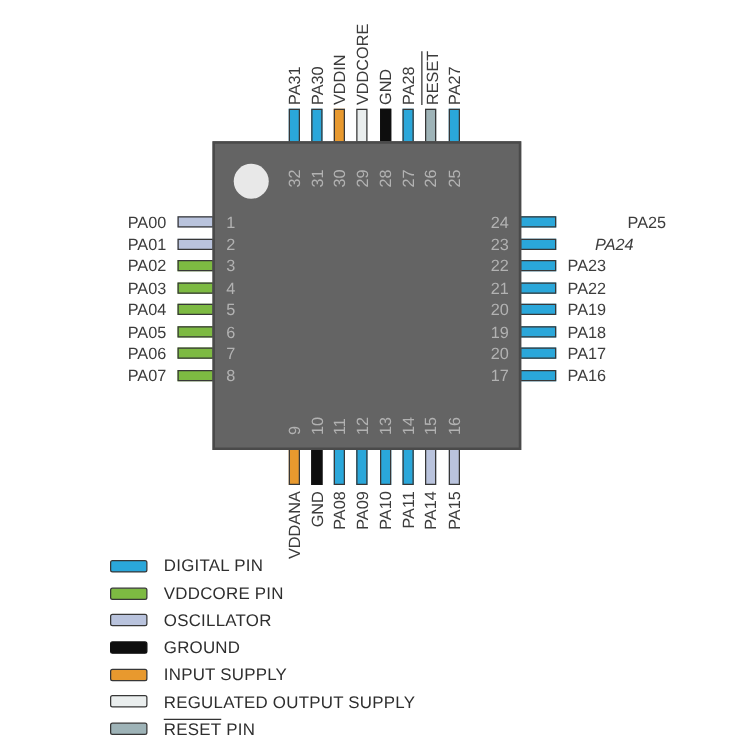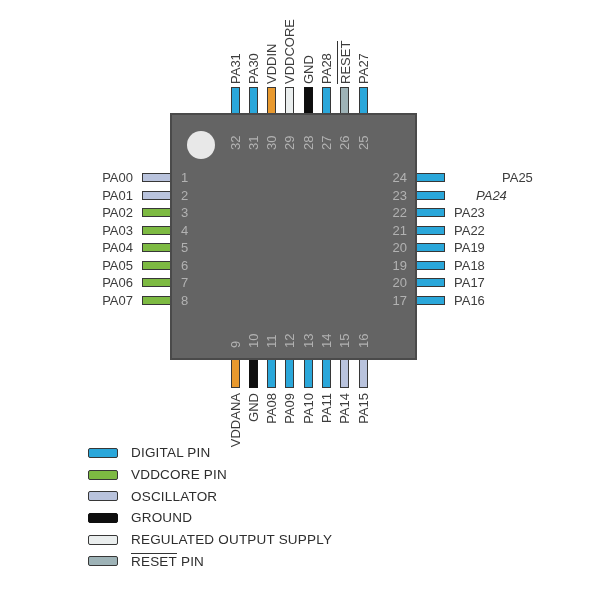--- a/index.html
+++ b/index.html
@@ -152,20 +152,24 @@
       </div>
       <div class="legend-row">
         <div class="swatch" style="background: rgb(185, 195, 221); border-color: rgb(55, 55, 55);"></div>
         <div class="legend-label">OSCILLATOR</div>
       </div>
       <div class="legend-row">
         <div class="swatch" style="background: rgb(14, 14, 14); border-color: rgb(14, 14, 14);"></div>
         <div class="legend-label">GROUND</div>
       </div>
       <div class="legend-row">
+        <div class="swatch" style="background: rgb(232, 153, 46); border-color: rgb(55, 55, 55);"></div>
+        <div class="legend-label">INPUT SUPPLY</div>
+      </div>
+      <div class="legend-row">
         <div class="swatch" style="background: rgb(234, 238, 238); border-color: rgb(55, 55, 55);"></div>
         <div class="legend-label">REGULATED OUTPUT SUPPLY</div>
       </div>
       <div class="legend-row">
         <div class="swatch" style="background: rgb(158, 179, 183); border-color: rgb(55, 55, 55);"></div>
         <div class="legend-label"><span class="ov">RESET</span> PIN</div>
       </div>
     </div>
 </div>
 

